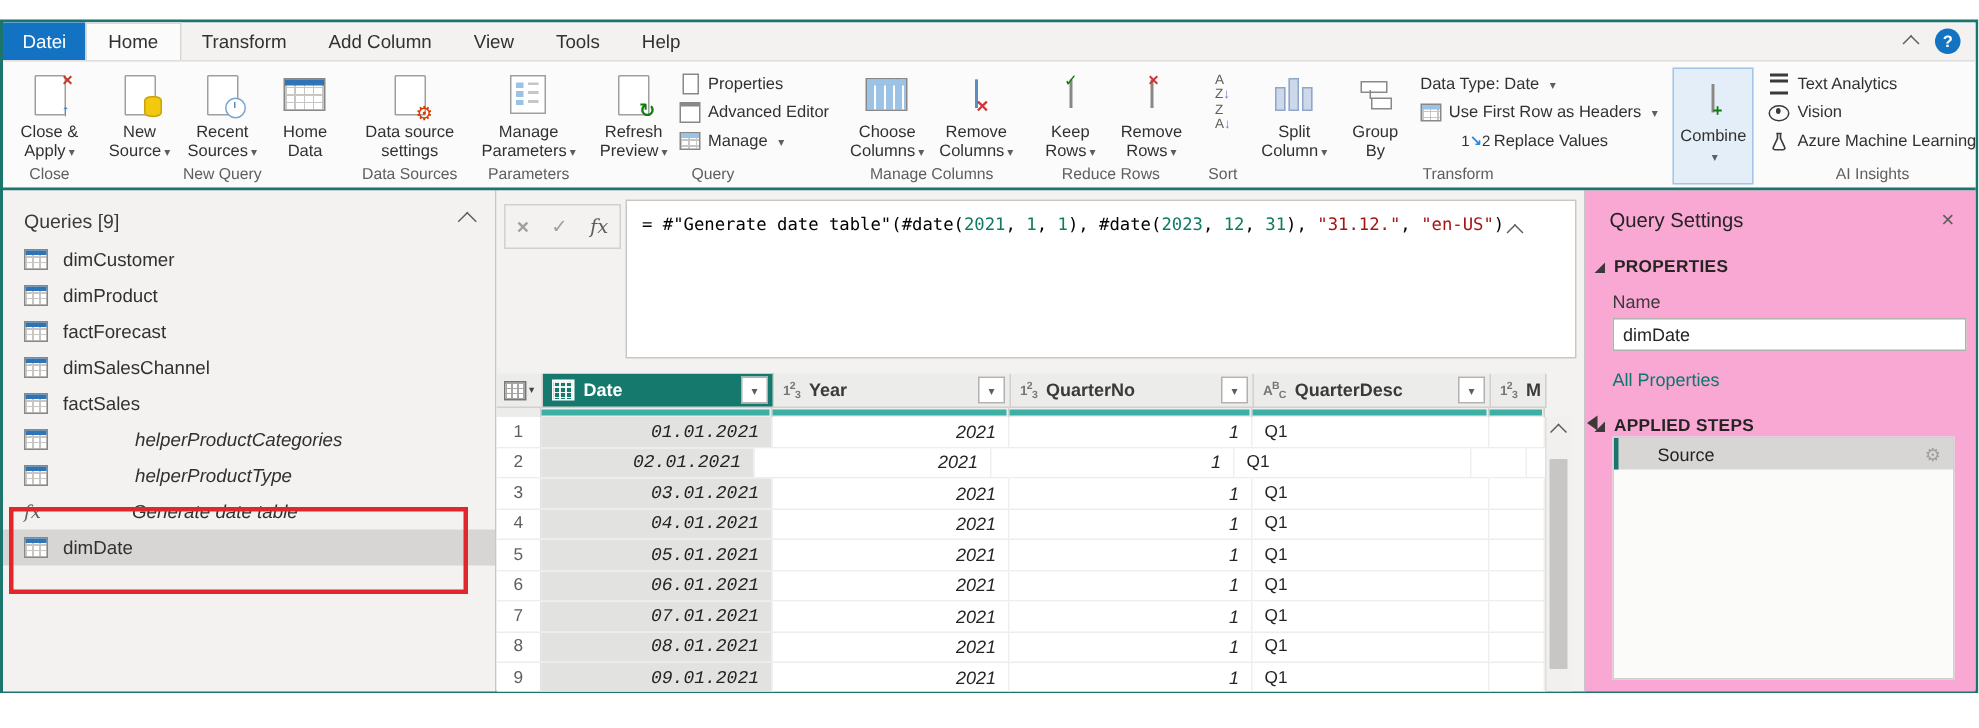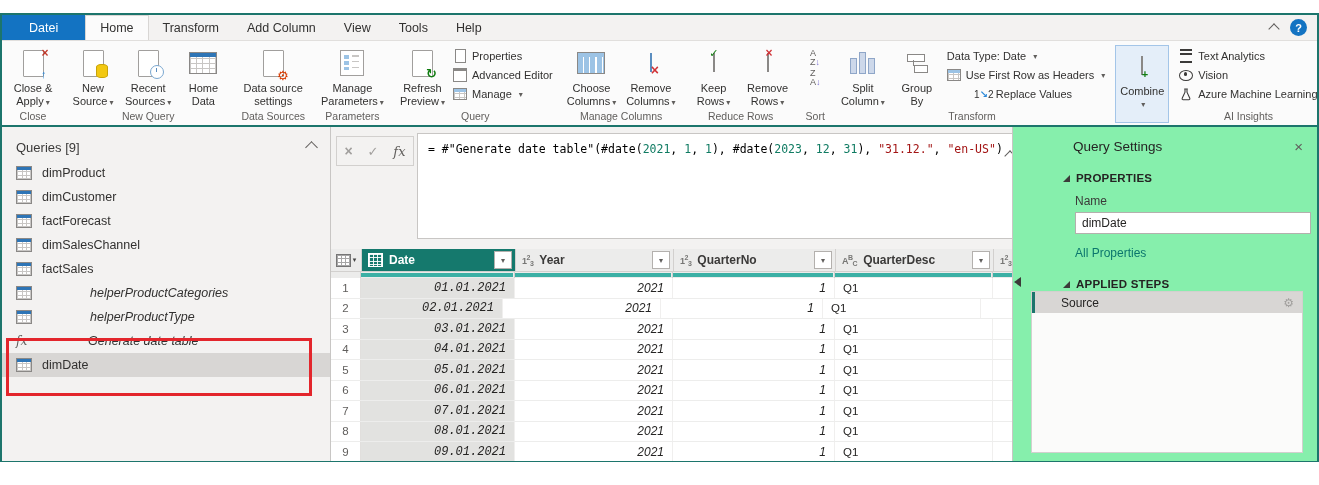--- a/index.html
+++ b/index.html
@@ -2,21 +2,21 @@
 <html><head>
 <meta charset="utf-8">
 <style>
   html,body{margin:0;padding:0;background:#fff;font-family:"Liberation Sans","DejaVu Sans",sans-serif;}
   #stage{position:relative;width:1319px;height:485px;background:#fff;overflow:hidden;}
   #win{position:absolute;left:0;top:13px;width:1315px;height:445px;border:2px solid #1c756c;background:#f3f2f1;}
 
   
   .tabs-row{height:25px;background:#f3f2f1;display:flex;align-items:stretch;position:relative;border-bottom:1px solid #e1dfdd;}
   .tab{display:flex;align-items:center;padding:0 14px;font-size:12.5px;color:#323130;cursor:default;}
-  .tab-file{background:#1373c2;color:#fff;padding:0 27px;}
+  .tab-file{background:#1373c2;color:#fff;padding:0 13px;}
   .tab-active{background:#fbfbfb;border:1px solid #d8d6d4;border-bottom:none;}
   .tabbar-right{position:absolute;right:10px;top:0;height:25px;display:flex;align-items:center;gap:12px;}
   .chev-up{display:inline-block;width:7px;height:7px;border-left:1.6px solid #605e5c;border-top:1.6px solid #605e5c;transform:rotate(45deg);margin-top:3px;}
   .help-circ{width:17px;height:17px;border-radius:50%;background:#1373c2;color:#fff;font-size:11px;font-weight:bold;display:flex;align-items:center;justify-content:center;}
 
   
   .ribbon{height:84px;background:#fbfbfb;display:flex;align-items:stretch;padding:0 2px;}
   .rgroup{display:flex;flex-direction:column;align-items:center;padding:2px 3px 0 3px;}
   .rbtns{flex:1;display:flex;align-items:stretch;gap:2px;}
   .rglabel{font-size:10.5px;color:#605e5c;padding:0 4px 3px 4px;white-space:nowrap;}
@@ -131,21 +131,21 @@
   .gr{display:flex;height:20.5px;box-sizing:border-box;background:#fff;border-bottom:1px solid #ededec;width:699px;}
   .rn{width:30px;flex:none;box-sizing:border-box;border-right:1px solid #e1dfdd;color:#605e5c;font-size:11.5px;display:flex;align-items:center;justify-content:center;}
   .gc{flex:none;box-sizing:border-box;border-right:1px solid #f0efee;font-size:11.5px;color:#252423;padding:0 8px;display:flex;align-items:center;overflow:hidden;white-space:nowrap;}
   .gc-num{justify-content:flex-end;font-style:italic;font-size:12px;}
   .gc-sel{background:#e2e2e0;font-family:Liberation Mono, monospace;}
   .vscroll{position:absolute;left:699px;top:29px;bottom:0;width:17px;background:#f1f0ef;border-left:1px solid #e1dfdd;}
   .vs-up{position:absolute;left:4px;top:6px;width:7px;height:7px;border-left:1.7px solid #605e5c;border-top:1.7px solid #605e5c;transform:rotate(45deg);}
   .vs-thumb{position:absolute;left:2px;top:28px;width:12px;height:140px;background:#c8c6c4;}
 
   
-  .spane{width:260px;background:#86efac;border-left:1px solid #c8c6c4;position:relative;flex:none;font-size:12px;color:#323130;padding-left:44px;}
+  .spane{width:260px;background:#f9a8d4;border-left:1px solid #c8c6c4;position:relative;flex:none;font-size:12px;color:#323130;}
   .split-handle{position:absolute;left:1px;top:150px;width:0;height:0;border-top:5px solid transparent;border-bottom:5px solid transparent;border-right:7px solid #3b3a39;}
   .sp-title-row{display:flex;align-items:center;padding:12px 14px 0 16px;}
   .sp-title{font-size:13.5px;color:#252423;}
   .sp-close{margin-left:auto;font-size:15px;color:#605e5c;line-height:14px;}
   .sp-sec{display:flex;align-items:center;gap:6px;padding:0 0 0 6px;margin-top:18px;}
   .tri{width:0;height:0;border-left:7px solid transparent;border-bottom:7px solid #3b3a39;transform:rotate(0deg);}
   .sp-sec b{font-size:11.5px;letter-spacing:.2px;color:#252423;}
   .sp-name-lbl{margin:10px 0 4px 18px;color:#3b3a39;}
   .sp-input{margin-left:18px;width:222px;height:20px;background:#fff;border:1px solid #b3b0ad;font-size:12px;color:#252423;display:flex;align-items:center;padding:0 6px;}
   .sp-link{margin:12px 0 0 18px;color:#0b766d;}
@@ -439,25 +439,25 @@
   <div class="content">
 
     <div class="qpane">
       <div class="qhead">
         <span class="qtitle">Queries [9]</span>
         <span class="qcollapse" style="transform:rotate(45deg);border-bottom:none;border-top:1.6px solid #605e5c;border-left:1.6px solid #605e5c;"></span>
       </div>
       <div id="q-list">
             <div class="q-item">
               <span class="q-tbl"></span>
+              <span>dimCustomer</span>
+            </div>
+            <div class="q-item">
+              <span class="q-tbl"></span>
               <span>dimProduct</span>
-            </div>
-            <div class="q-item">
-              <span class="q-tbl"></span>
-              <span>dimCustomer</span>
             </div>
             <div class="q-item">
               <span class="q-tbl"></span>
               <span>factForecast</span>
             </div>
             <div class="q-item">
               <span class="q-tbl"></span>
               <span>dimSalesChannel</span>
             </div>
             <div class="q-item">

